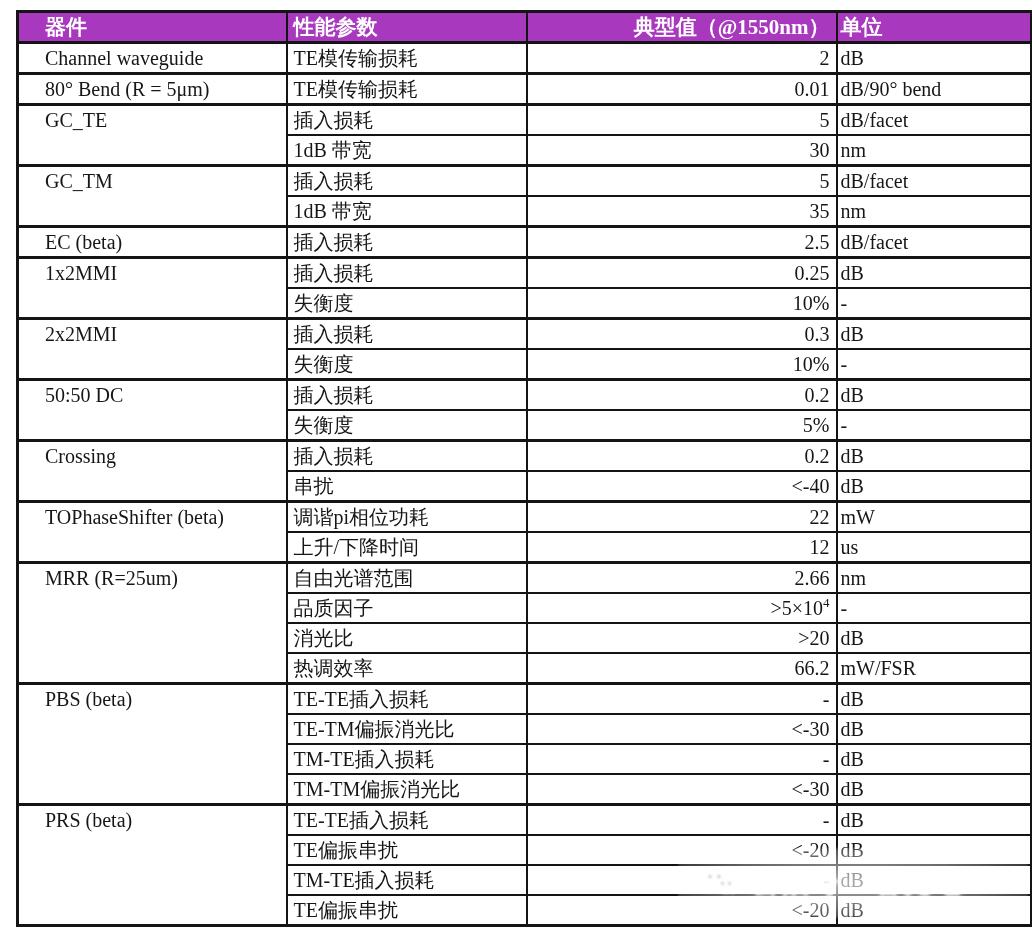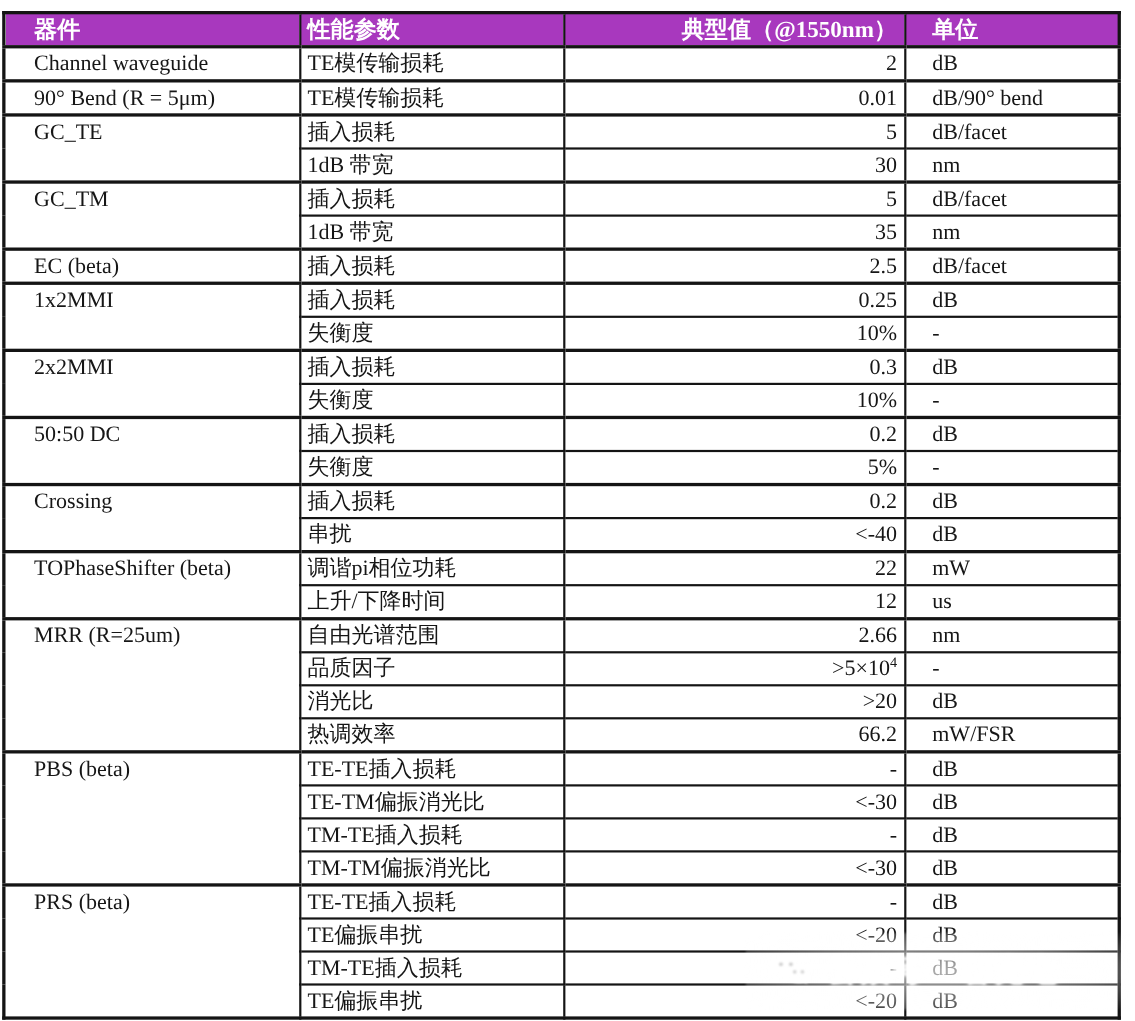--- a/index.html
+++ b/index.html
@@ -10,42 +10,42 @@
   }
   *{box-sizing:border-box;}
   html,body{margin:0;padding:0;}
   body{
     width:1032px;height:928px;position:relative;overflow:hidden;
     background:var(--page-bg);
     font-family:"Liberation Serif","DejaVu Serif",serif;
     color:var(--text);
   }
   .table-wrap{
-    position:absolute;left:2px;top:10px;width:824px;
+    position:absolute;left:16px;top:10px;width:824px;
   }
   table{
     width:100%;border-collapse:collapse;table-layout:fixed;
     border:3px solid var(--line);
   }
   col.c1{width:269px;} col.c2{width:240px;} col.c3{width:310px;} col.c4{width:195px;}
   th,td{
     border:2px solid var(--line);
     height:30px;padding:0 6px;
     font-size:20px;line-height:28px;
     overflow:hidden;white-space:nowrap;
   }
   thead th{
     background:var(--header-bg);
     color:#ffffff;font-weight:bold;font-size:21px;
     border-bottom:3px solid var(--line);
   }
   th.col-device,td.col-device{text-align:left;padding-left:26px;}
   th.col-param,td.col-param{text-align:left;}
   th.col-value,td.col-value{text-align:right;}
-  th.col-unit,td.col-unit{text-align:left;padding-left:24px;}
+  th.col-unit,td.col-unit{text-align:left;padding-left:3px;}
   td.col-device{vertical-align:top;margin-top:36px;}
   tr.group-start td{border-top:3px solid var(--line);}
   td sup{font-size:13px;line-height:0;}
   
   .watermark{
     position:absolute;left:700px;top:862px;width:310px;height:42px;
     display:flex;align-items:center;gap:14px;
     color:rgba(255,255,255,0.82);
     filter:blur(1.1px);
     pointer-events:none;
@@ -84,21 +84,21 @@
       </tr>
     </thead>
     <tbody>
         <tr class="group-start">
           <td class="col-device" rowspan="1">Channel waveguide</td>
           <td class="col-param">TE模传输损耗</td>
           <td class="col-value">2</td>
           <td class="col-unit">dB</td>
         </tr>
         <tr class="group-start">
-          <td class="col-device" rowspan="1">90° Bend (R = 5μm)</td>
+          <td class="col-device" rowspan="1">80° Bend (R = 5μm)</td>
           <td class="col-param">TE模传输损耗</td>
           <td class="col-value">0.01</td>
           <td class="col-unit">dB/90° bend</td>
         </tr>
         <tr class="group-start">
           <td class="col-device" rowspan="2">GC_TE</td>
           <td class="col-param">插入损耗</td>
           <td class="col-value">5</td>
           <td class="col-unit">dB/facet</td>
         </tr>

